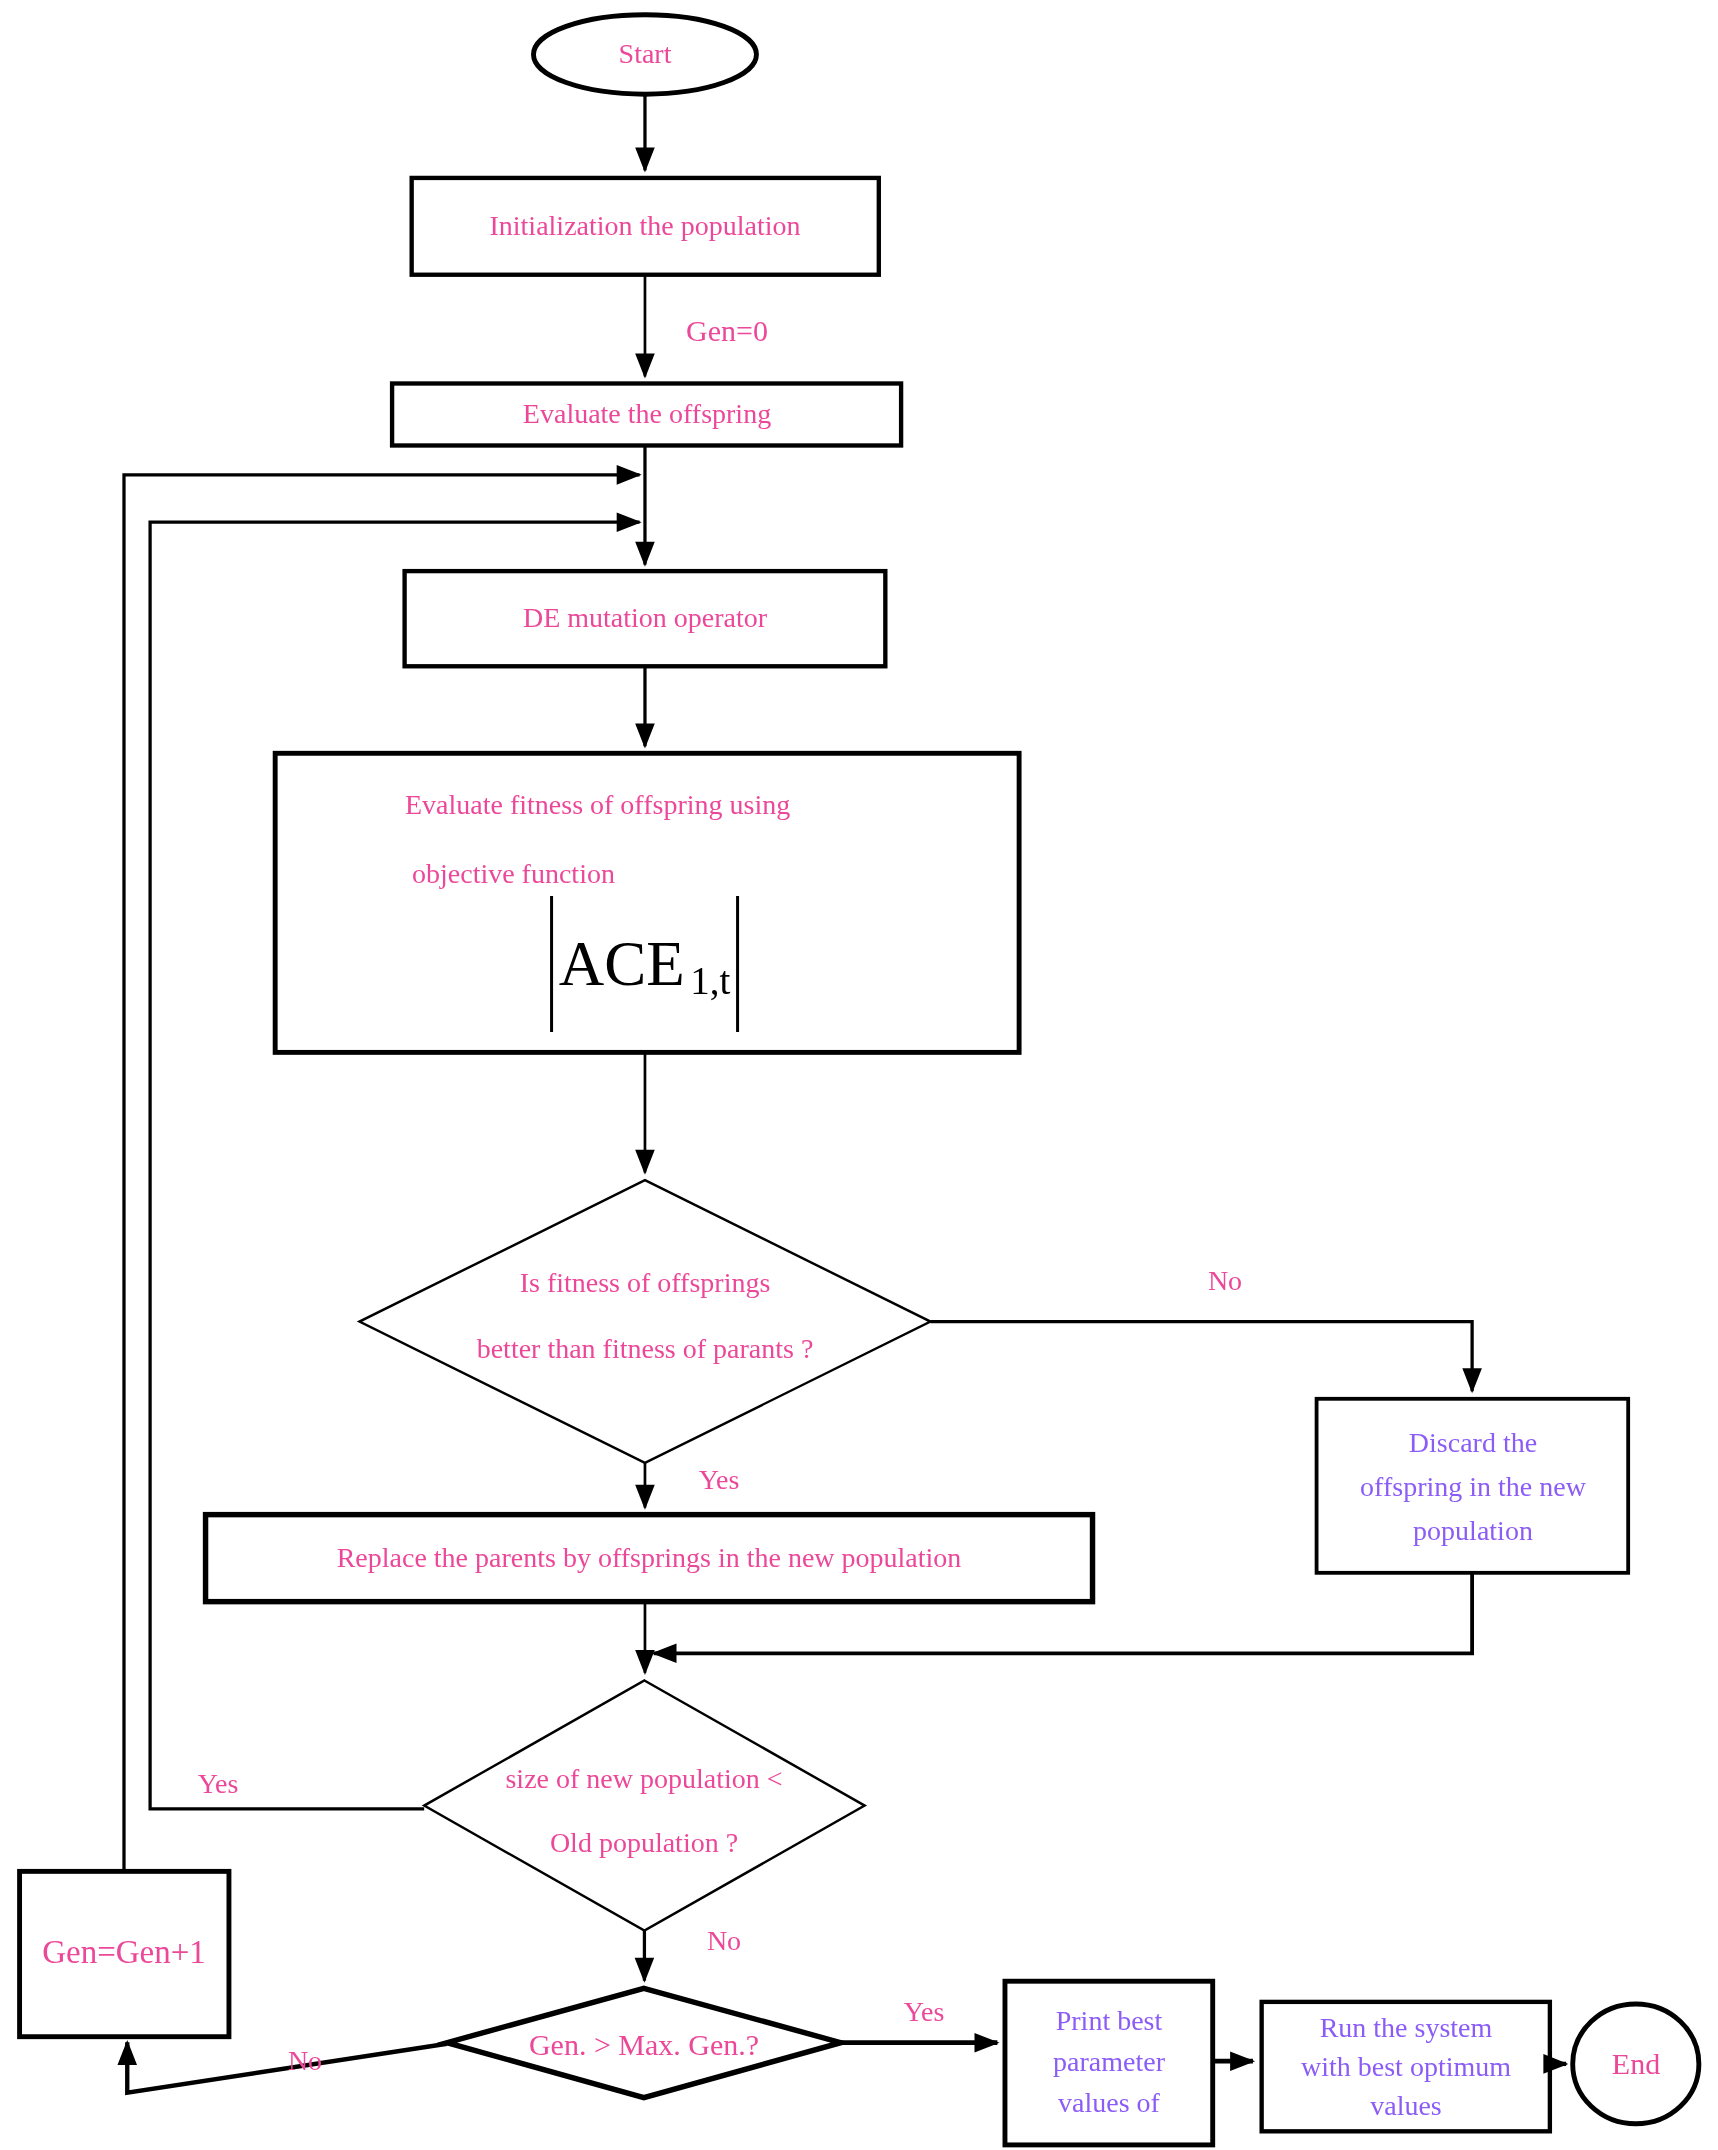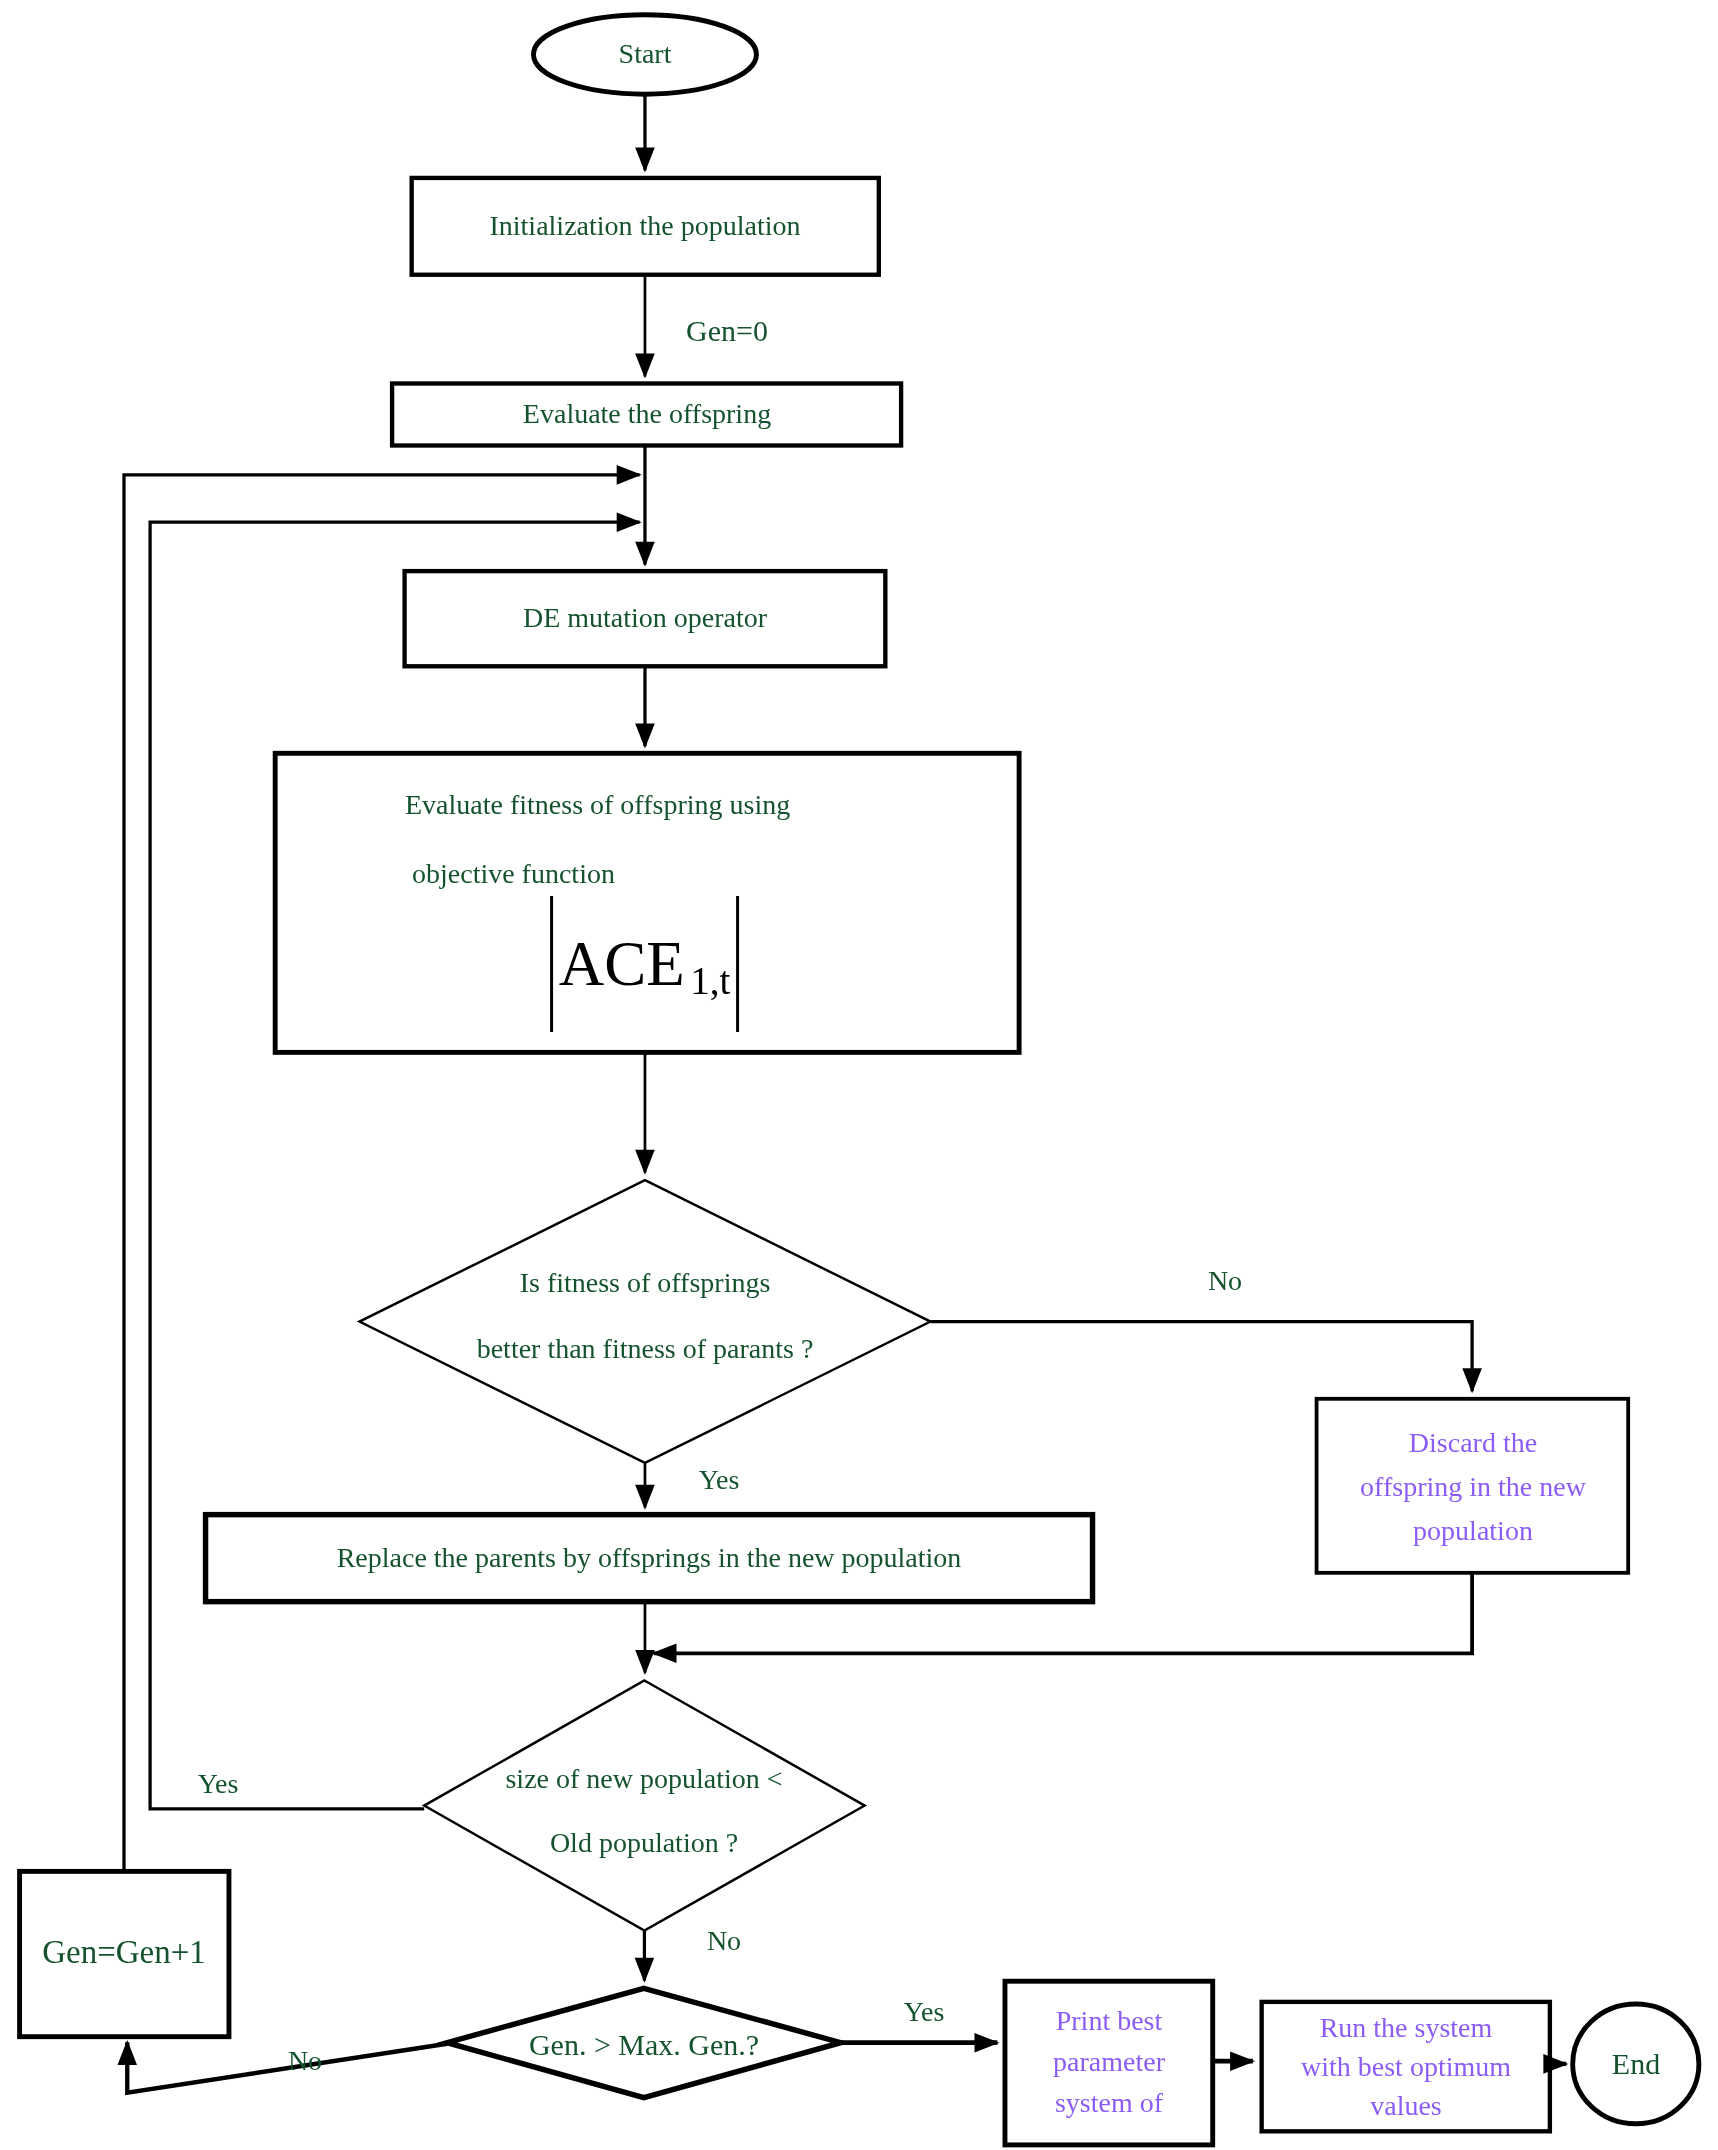--- a/index.html
+++ b/index.html
@@ -11,21 +11,21 @@
     font-family:"Liberation Serif","DejaVu Serif",serif;
     color:#000;
   }
   #wires{position:absolute;left:0;top:0;}
   .lbl{
     position:absolute;
     transform:translate(-50%,-50%);
     white-space:nowrap;
     font-size:28px;
     line-height:1.15;
-    color:#14532d;
+    color:#ec4899;
   }
   .lbl.left{transform:translate(0,-50%);}
   .stack{
     position:absolute;
     transform:translate(-50%,-50%);
     display:flex;
     flex-direction:column;
     align-items:center;
     text-align:center;
     white-space:nowrap;
@@ -140,21 +140,21 @@
   <div class="lbl fs60" style="left:124px;top:1953px;">Gen=Gen+1</div>
 
   <div class="lbl fs56" style="left:644px;top:2045px;">Gen. &gt; Max. Gen.?</div>
 
   <div class="lbl" style="left:305px;top:2061px;">No</div>
   <div class="lbl" style="left:924px;top:2012px;">Yes</div>
 
   <div class="stack print" style="left:1109px;top:2061px;">
     <div>Print best</div>
     <div>parameter</div>
-    <div>system of</div>
+    <div>values of</div>
   </div>
 
   <div class="stack run" style="left:1406px;top:2066px;">
     <div>Run the system</div>
     <div>with best optimum</div>
     <div>values</div>
   </div>
 
   <div class="lbl fs55" style="left:1636px;top:2064px;">End</div>
 

